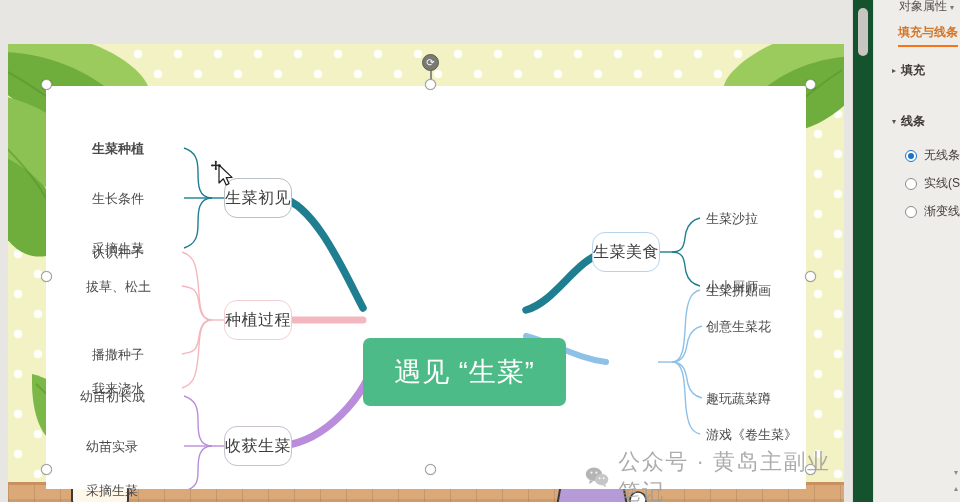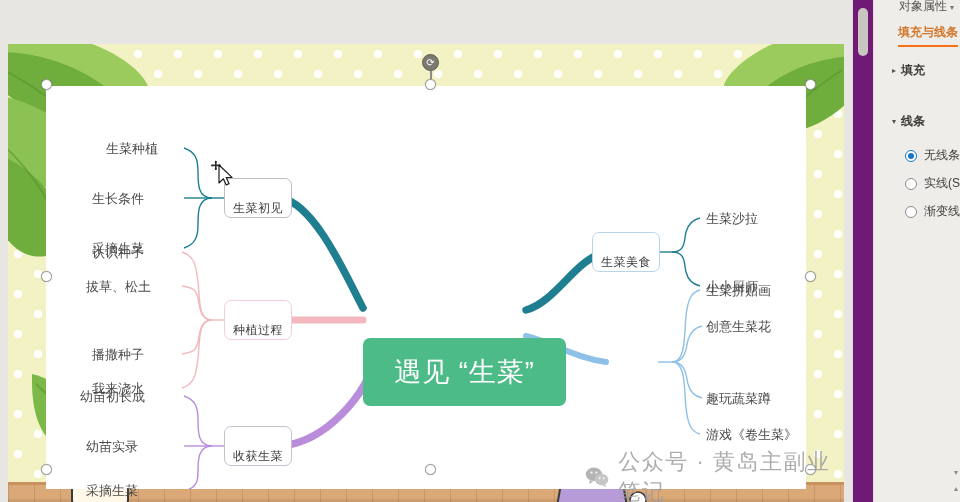--- a/index.html
+++ b/index.html
@@ -75,24 +75,24 @@
   .rot-stem {
     position:absolute; width:1.5px; background:#8d8d85; z-index:39;
   }
 
   
   .mindmap { position:absolute; inset:0; }
   .mm-svg { position:absolute; left:0; top:0; }
 
   .node {
     position: absolute;
-    border-radius: 7px;
+    border-radius: 13px;
     background: #ffffff;
-    display: flex; align-items: flex-end; justify-content: center;
-    font-size: 12px; color: #3d3d3d; letter-spacing: .5px;
+    display: flex; align-items: center; justify-content: center;
+    font-size: 16px; color: #3d3d3d; letter-spacing: .5px;
     white-space: nowrap;
     z-index: 10;
   }
   .node.teal  { border: 1.3px solid #b9bfc3; }
   .node.pink  { border: 1.3px solid #f3cfd3; }
   .node.purple{ border: 1.3px solid #c9c0cf; }
   .node.blue  { border: 1.3px solid #b9d4ea; }
 
   .center-node {
     position:absolute; left:317px; top:252px; width:203px; height:68px;
@@ -111,21 +111,21 @@
     position:absolute; left:585px; top:447px;
     display:flex; align-items:center; gap:9px;
     color:#9e9e9e; font-size:22px; letter-spacing:1.5px;
     z-index:45; opacity:.85;
   }
   .wechat-ico { width:27px; height:23px; }
 
   
   .panel {
     position:absolute; right:0; top:0; width:108px; height:502px;
-    background:#701a75; border-left:1px solid #dcd9d5;
+    background:#14532d; border-left:1px solid #dcd9d5;
   }
   .panel-inner{ position:absolute; left:20px; top:0; right:0; bottom:0;
     background:#efedea; border-left:1px solid #e2dfdb; }
   .panel-title {
     position:absolute; left:25px; top:-2px; font-size:12px; color:#55524f;
     white-space:nowrap;
   }
   .panel-title .chev { font-size:8px; margin-left:3px; color:#7b7874; }
   .panel-tabs {
     position:absolute; left:24px; top:24px; display:flex; gap:14px;
@@ -268,21 +268,21 @@
 
           <div class="node pink" style="left:178px; top:214px; width:68px; height:40px;">
             <span>种植过程</span>
           </div>
 
           <div class="node blue" style="left:546px; top:146px; width:68px; height:40px;">
             <span>生菜美食</span>
           </div>
 
 
-          <div class="leaf" style="left:60px; top:54px;">生菜种植</div>
+          <div class="leaf" style="left:46px; top:54px;font-weight:bold;">生菜种植</div>
           <div class="leaf" style="left:46px; top:104px;">生长条件</div>
           <div class="leaf" style="left:46px; top:154px;">采摘生菜</div>
 
           <div class="leaf" style="left:46px; top:158px;">认识种子</div>
           <div class="leaf" style="left:40px; top:192px;">拔草、松土</div>
           <div class="leaf" style="left:46px; top:260px;">播撒种子</div>
           <div class="leaf" style="left:46px; top:294px;">我来浇水</div>
 
           <div class="leaf" style="left:34px; top:302px;">幼苗初长成</div>
           <div class="leaf" style="left:40px; top:352px;">幼苗实录</div>

